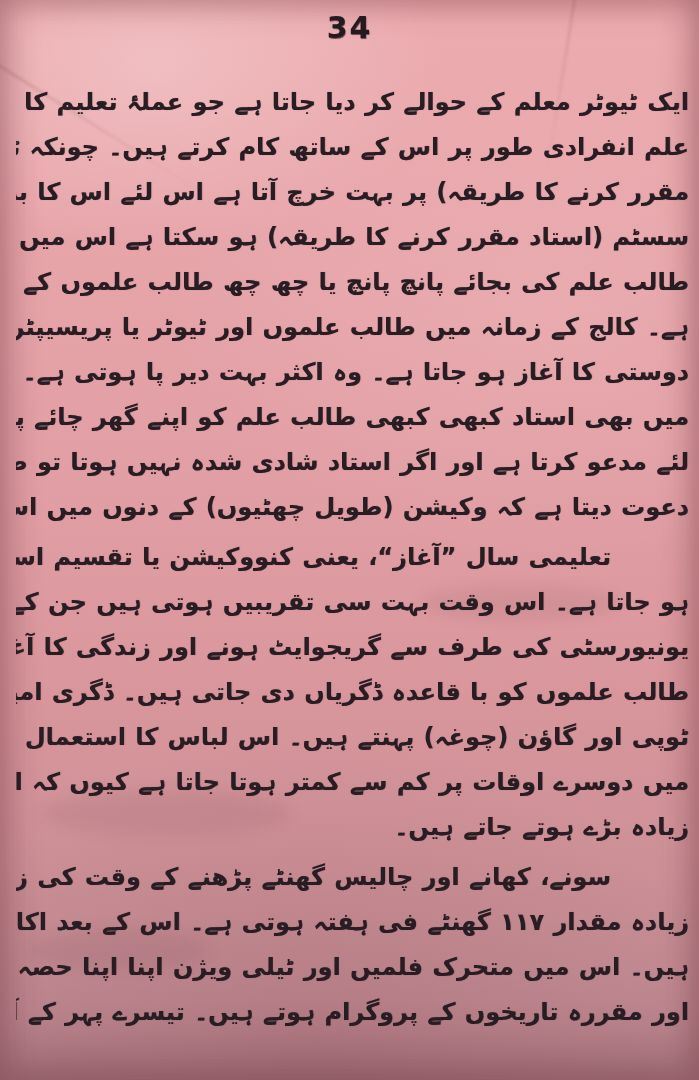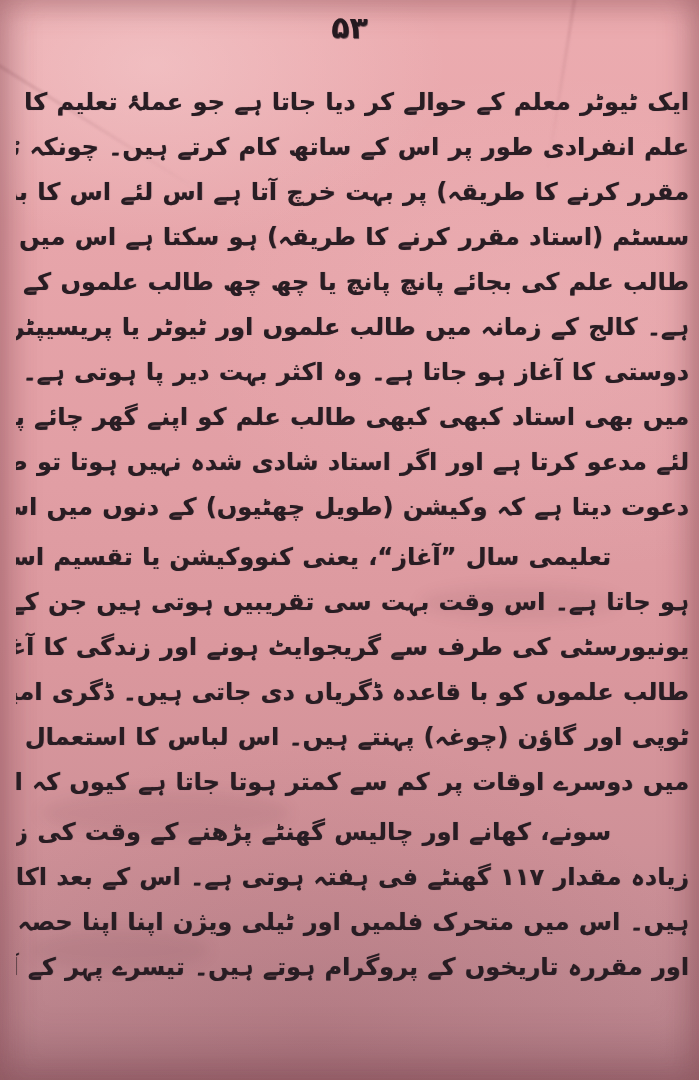--- a/index.html
+++ b/index.html
@@ -98,37 +98,38 @@
 </head>
 <body>
 
 <div class="scan-page">
   <div class="crease-1"></div>
   <div class="crease-2"></div>
   <div class="bleed-spot bleed-a"></div>
   <div class="bleed-spot bleed-b"></div>
   <div class="bleed-spot bleed-c"></div>
 
-  <div class="page-number">۵۳</div>
+  <div class="page-number">34</div>
 
   <div class="text-block">
     <div class="text-line">ایک ٹیوٹر معلم کے حوالے کر دیا جاتا ہے جو عملۂ تعلیم کا ممبر ہوتا ہے اور طالب</div>
     <div class="text-line">علم انفرادی طور پر اس کے ساتھ کام کرتے ہیں۔ چونکہ ٹیوٹوریل سسٹم (معلم</div>
     <div class="text-line">مقرر کرنے کا طریقہ) پر بہت خرچ آتا ہے اس لئے اس کا بدل پریسیپٹوریل</div>
     <div class="text-line">سسٹم (استاد مقرر کرنے کا طریقہ) ہو سکتا ہے اس میں پریسیپٹر ایک</div>
     <div class="text-line">طالب علم کی بجائے پانچ پانچ یا چھ چھ طالب علموں کے گروپوں کو پڑھاتا</div>
     <div class="text-line">ہے۔ کالج کے زمانہ میں طالب علموں اور ٹیوٹر یا پریسیپٹر کے درمیان جس</div>
     <div class="text-line">دوستی کا آغاز ہو جاتا ہے۔ وہ اکثر بہت دیر پا ہوتی ہے۔ کالج کے زمانے</div>
     <div class="text-line">میں بھی استاد کبھی کبھی طالب علم کو اپنے گھر چائے پینے یا کھانا کھانے کے</div>
     <div class="text-line">لئے مدعو کرتا ہے اور اگر استاد شادی شدہ نہیں ہوتا تو طالب علم اسے</div>
     <div class="text-line">دعوت دیتا ہے کہ وکیشن (طویل چھٹیوں) کے دنوں میں اس کے گھر قیام کرے۔</div>
     <div class="text-line indent">تعلیمی سال ”آغاز“، یعنی کنووکیشن یا تقسیم اسناد کے جلسے کے ساتھ ختم</div>
     <div class="text-line">ہو جاتا ہے۔ اس وقت بہت سی تقریبیں ہوتی ہیں جن کے دوران میں</div>
     <div class="text-line">یونیورسٹی کی طرف سے گریجوایٹ ہونے اور زندگی کا آغاز کرنے والے</div>
     <div class="text-line">طالب علموں کو با قاعدہ ڈگریاں دی جاتی ہیں۔ ڈگری امیدوار لڈائی</div>
     <div class="text-line">ٹوپی اور گاؤن (چوغہ) پہنتے ہیں۔ اس لباس کا استعمال سال کے دوران</div>
     <div class="text-line">میں دوسرے اوقات پر کم سے کمتر ہوتا جاتا ہے کیوں کہ ادارے اور</div>
+    <div class="text-line para-end">زیادہ بڑے ہوتے جاتے ہیں۔</div>
     <div class="text-line indent">سونے، کھانے اور چالیس گھنٹے پڑھنے کے وقت کی زیادہ سے</div>
     <div class="text-line">زیادہ مقدار ۱۱۷ گھنٹے فی ہفتہ ہوتی ہے۔ اس کے بعد اکاون گھنٹے بچتے</div>
     <div class="text-line">ہیں۔ اس میں متحرک فلمیں اور ٹیلی ویژن اپنا اپنا حصہ لیتے ہیں۔ ناچ</div>
     <div class="text-line">اور مقررہ تاریخوں کے پروگرام ہوتے ہیں۔ تیسرے پہر کے آخر میں</div>
   </div>
 </div>
 
 </body></html>

